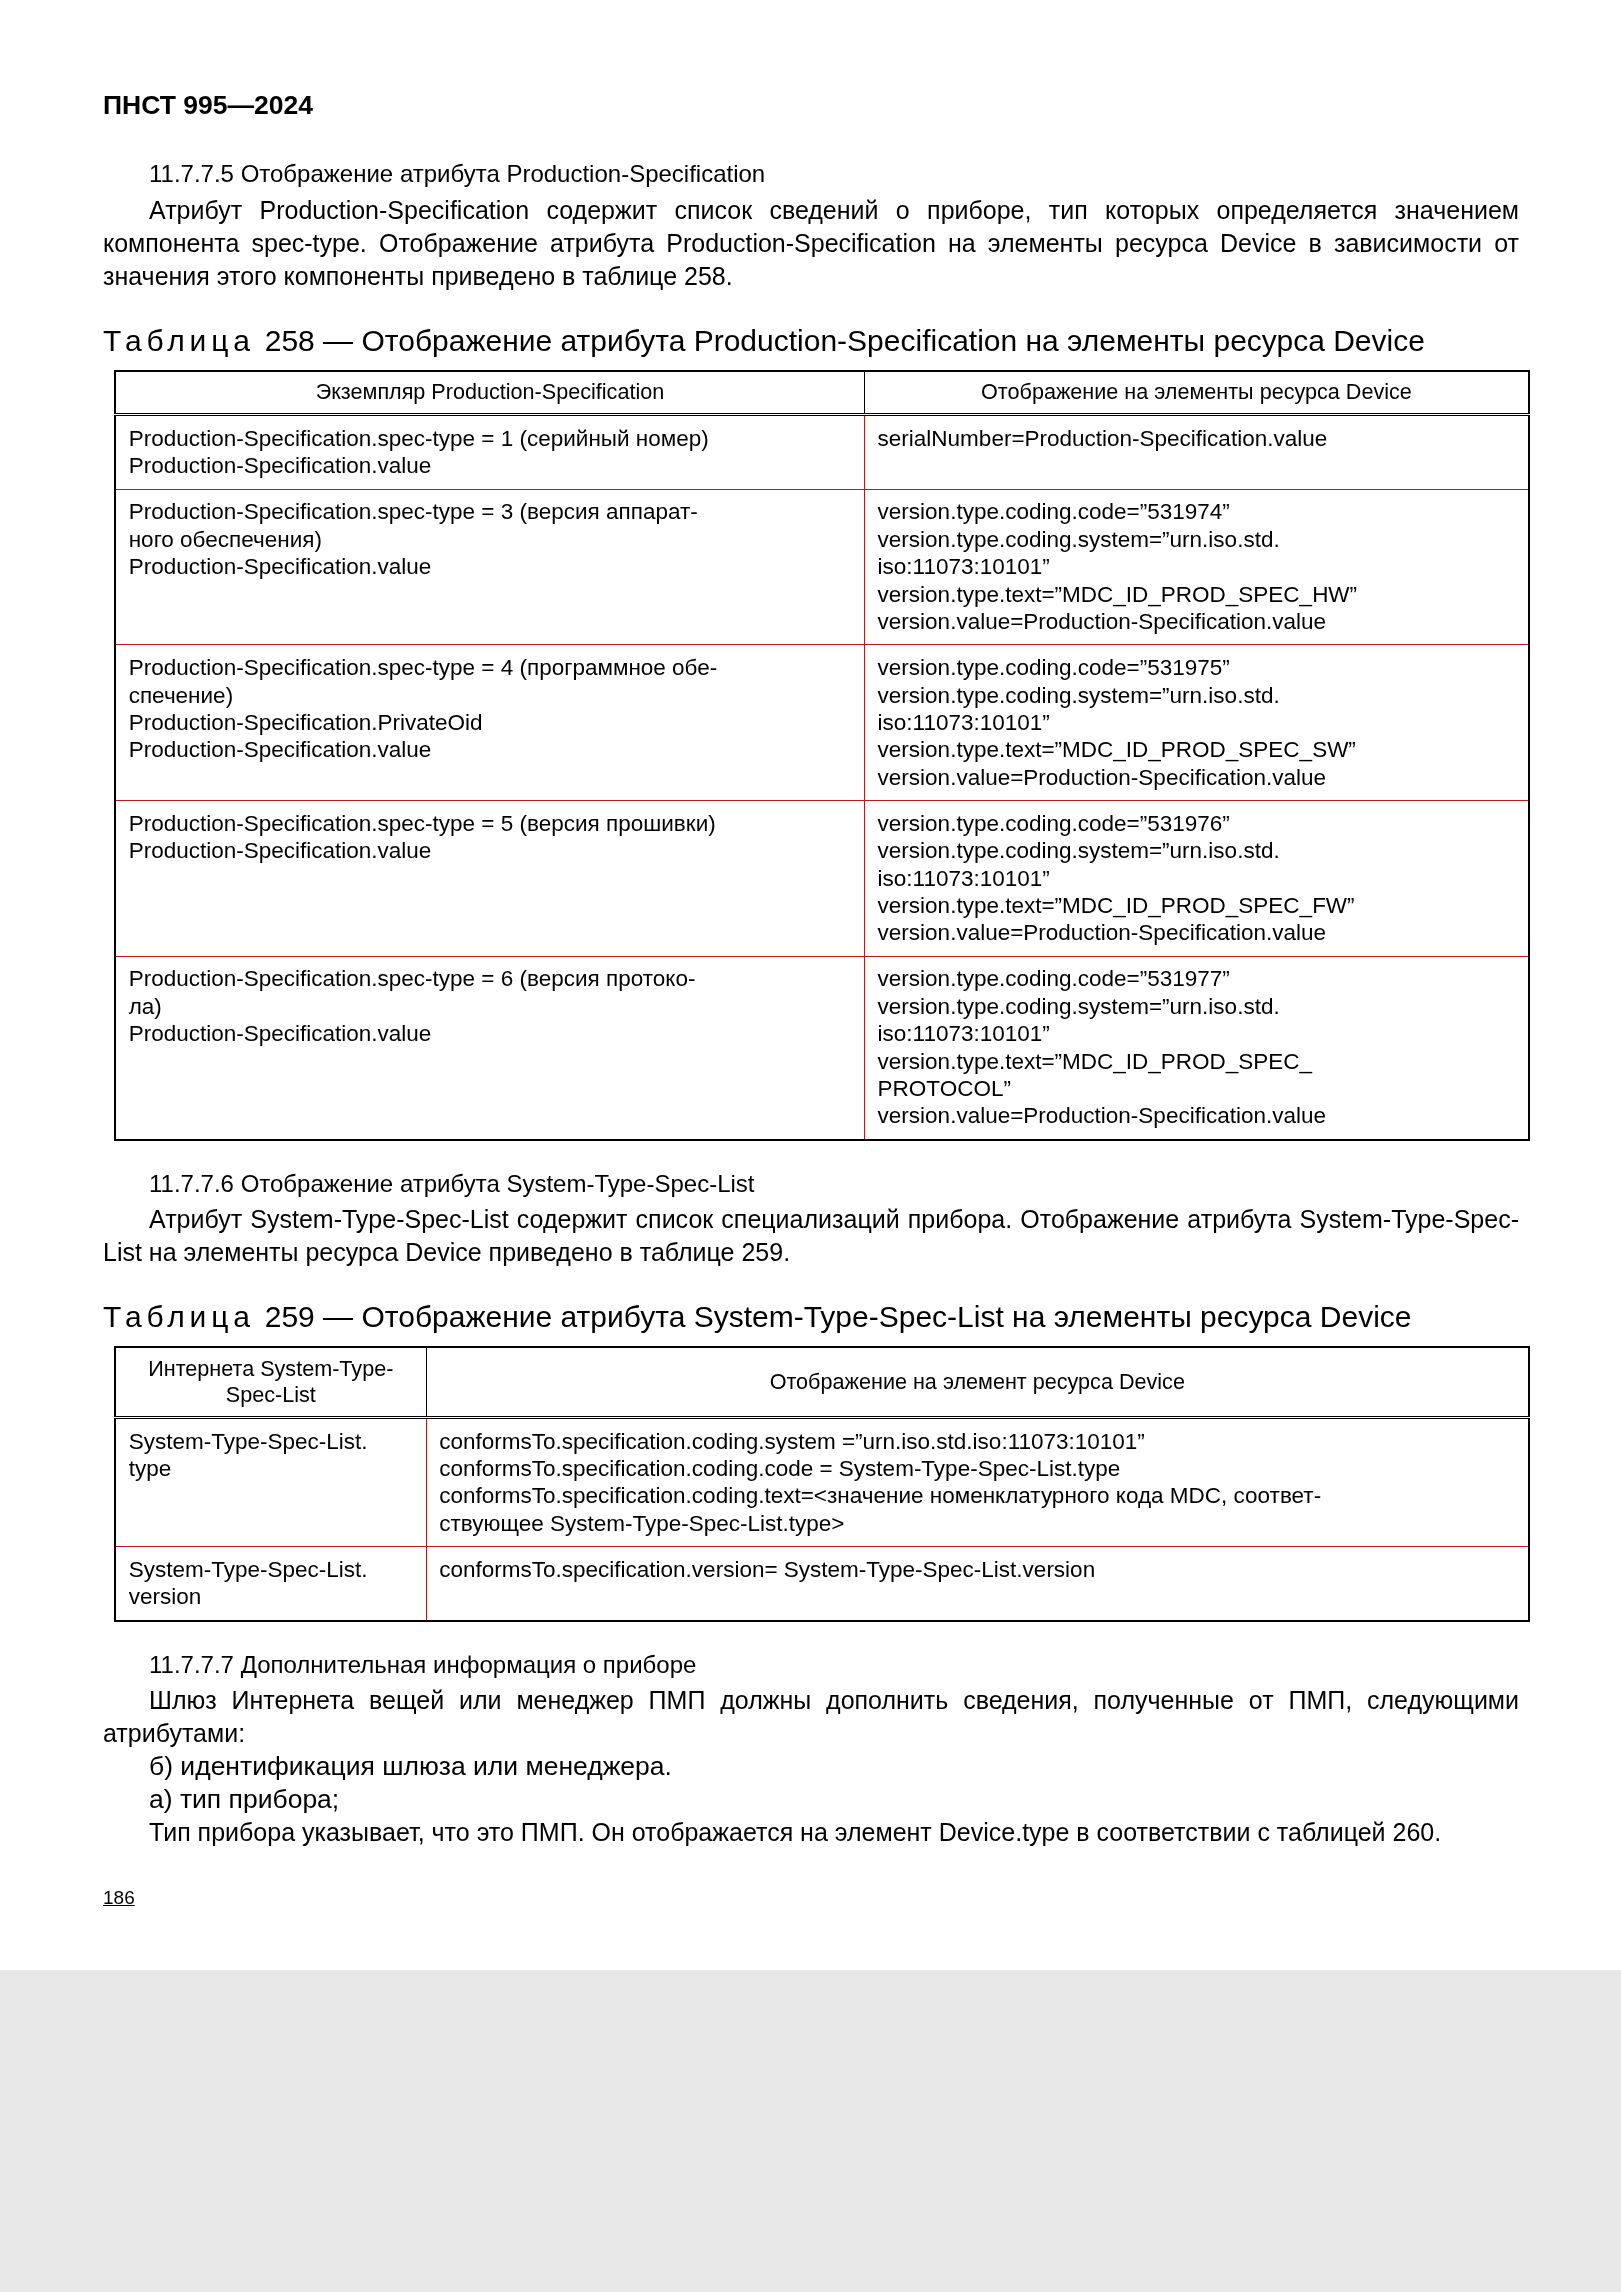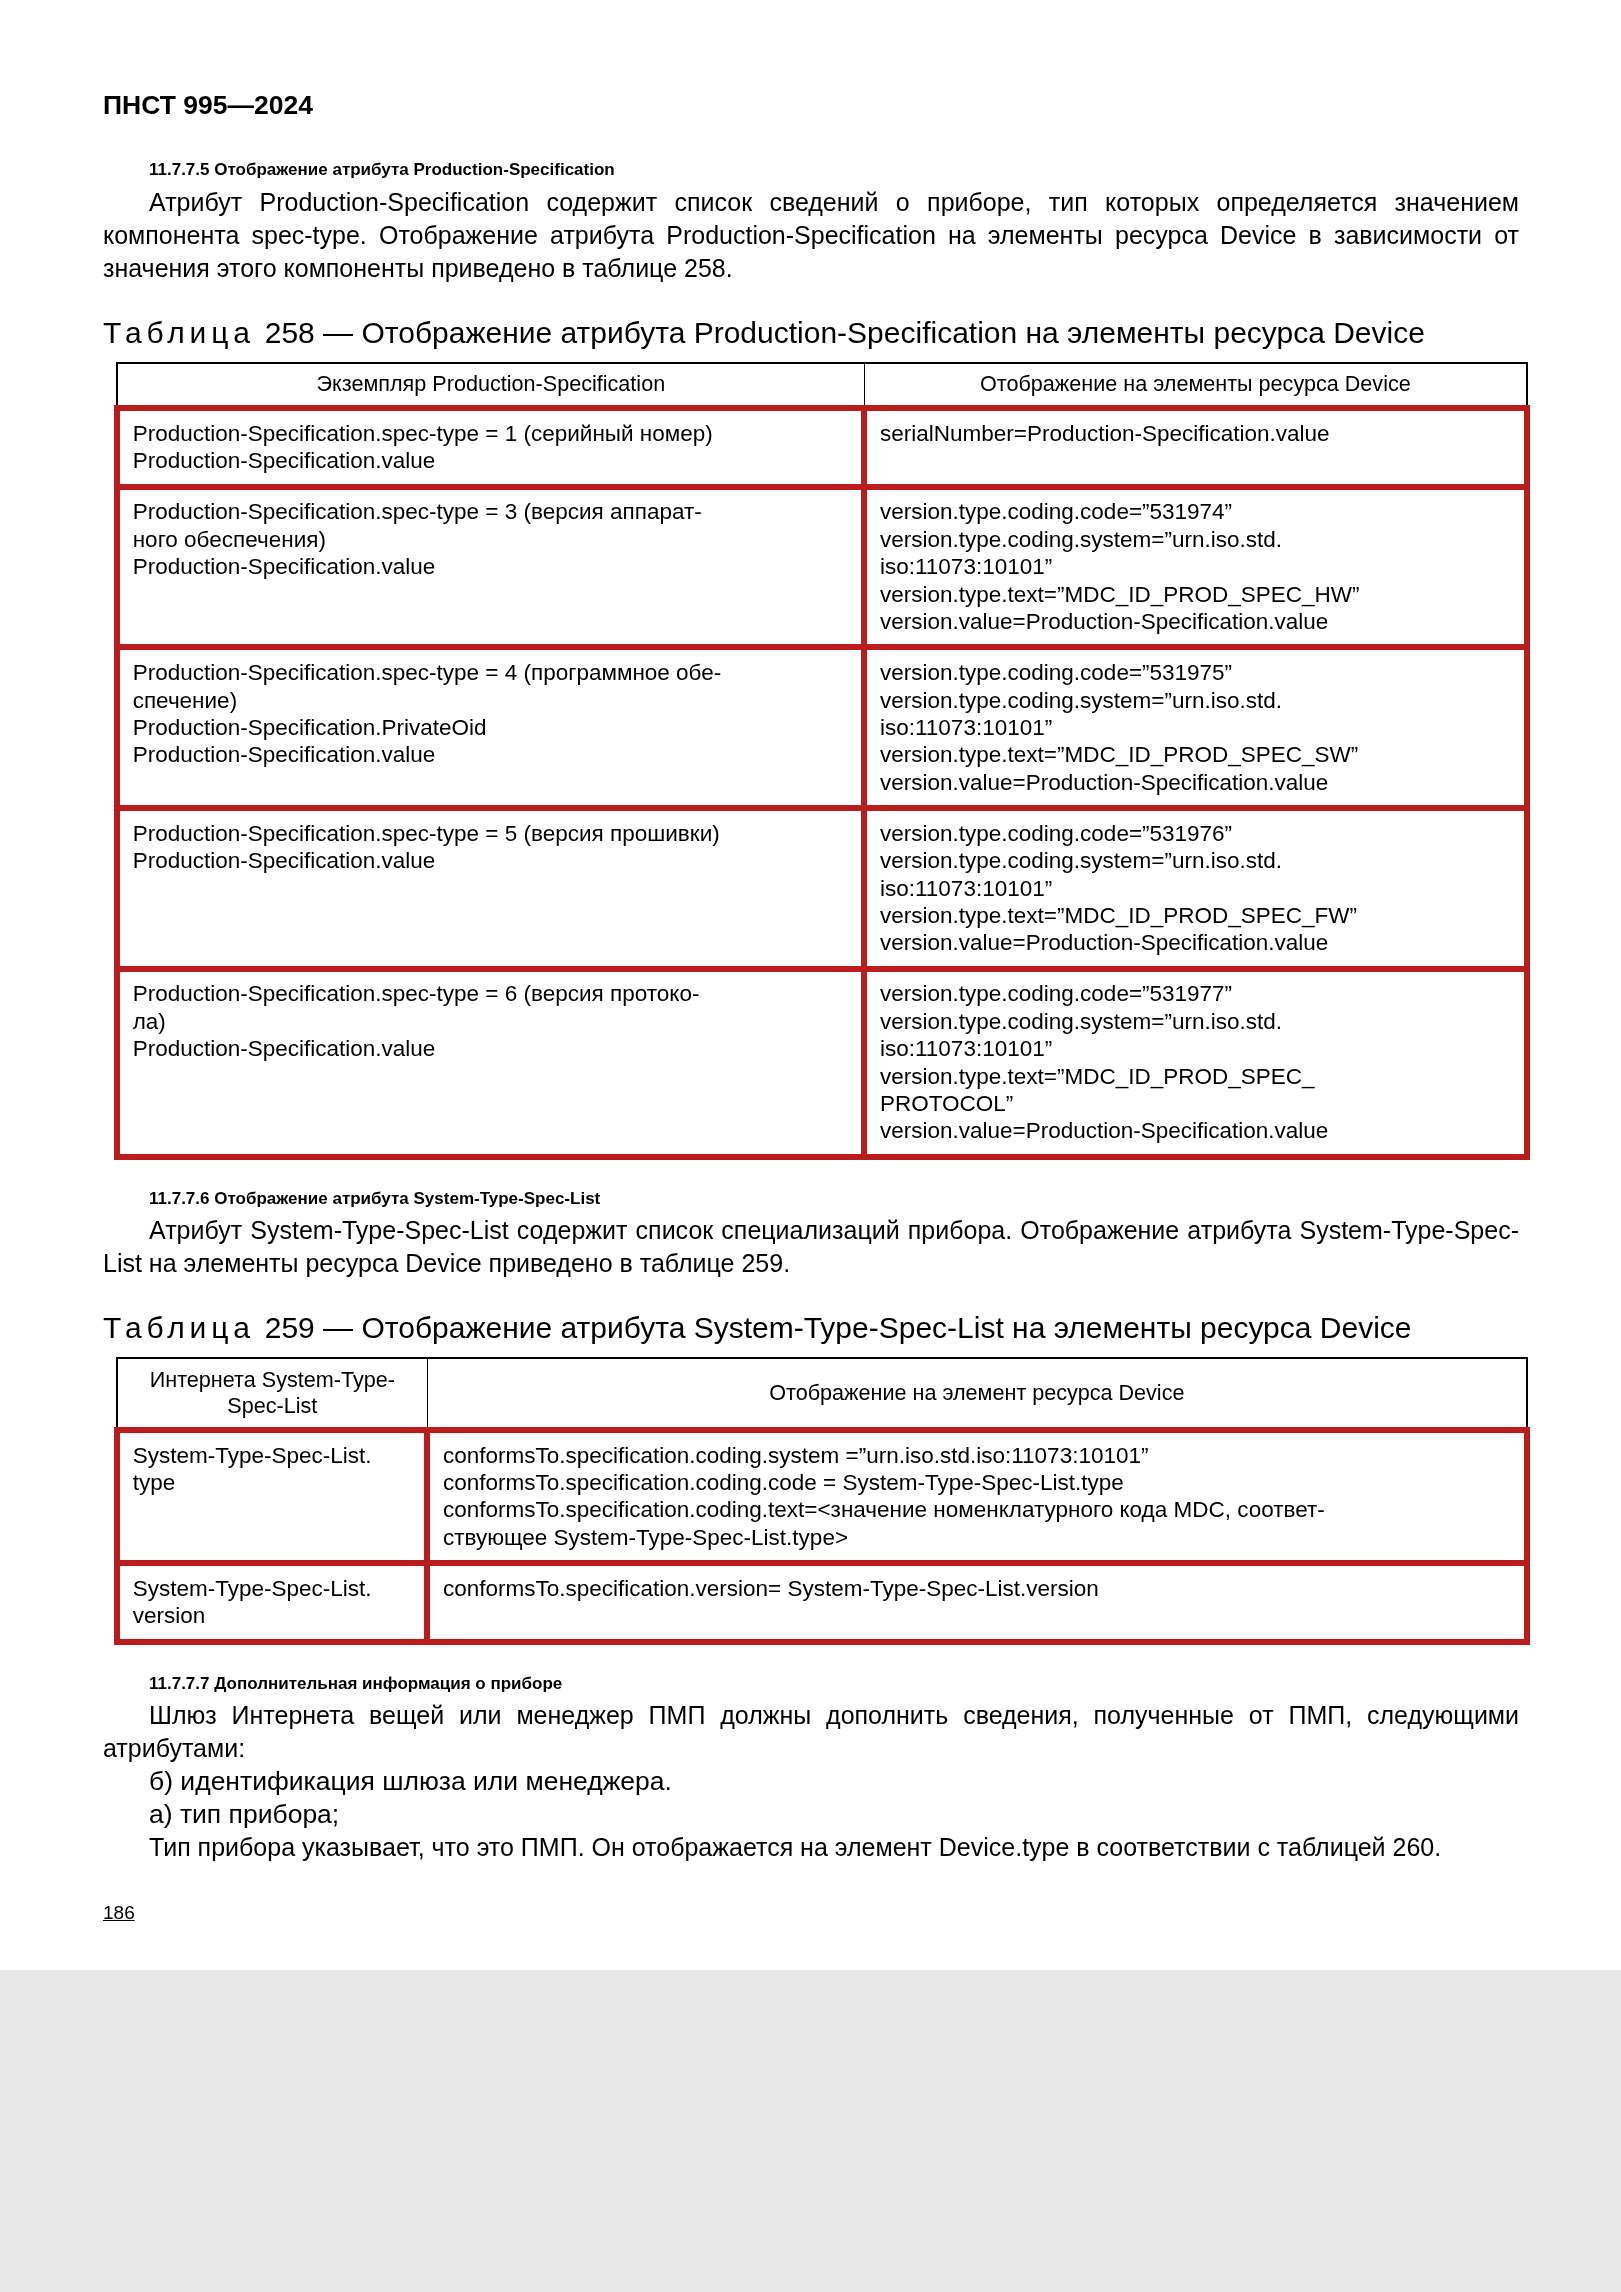--- a/index.html
+++ b/index.html
@@ -14,22 +14,22 @@
     font-family: "Liberation Sans", "DejaVu Sans", sans-serif;
     color: #000;
     overflow: hidden;
   }
   .doc-header {
     font-size: 26.5px;
     font-weight: 700;
     margin: 0 0 39px 0;
   }
   .clause-heading {
-    font-size: 17px;
-    font-weight: 700;
+    font-size: 24px;
+    font-weight: 400;
     margin: 29px 0 5.9px 0;
     text-indent: 46px;
   }
   .clause-heading.first { margin-top: 0; }
   .para {
     font-size: 25px;
     line-height: 33px;
     margin: 0;
     text-align: justify;
     text-indent: 46px;
@@ -56,21 +56,21 @@
     border: 1px solid #000;
     border-bottom: 3.9px double #000;
     font-size: 21.6px;
     font-weight: 400;
     text-align: center;
     vertical-align: middle;
     padding: 7.8px 9.8px;
     white-space: pre-line;
   }
   table.gost td {
-    border: 6px solid #b91c1c;
+    border: 1px solid #b91c1c;
     font-size: 22.5px;
     line-height: 27.4px;
     padding: 8.8px 12.7px;
     vertical-align: top;
     white-space: pre-line;
     word-wrap: break-word;
   }
   .page-number {
     font-size: 19px;
     margin-top: 38px;

